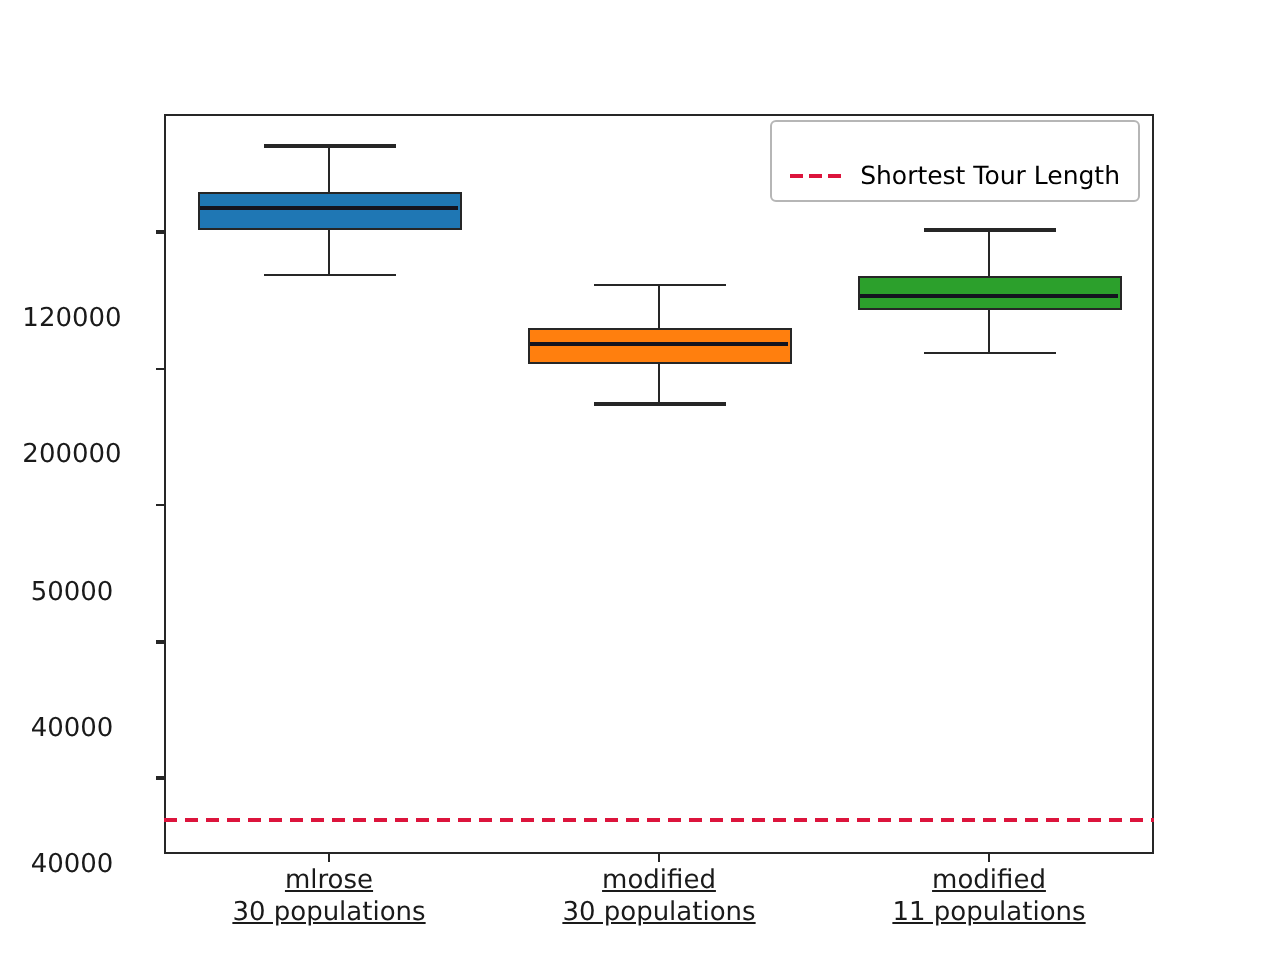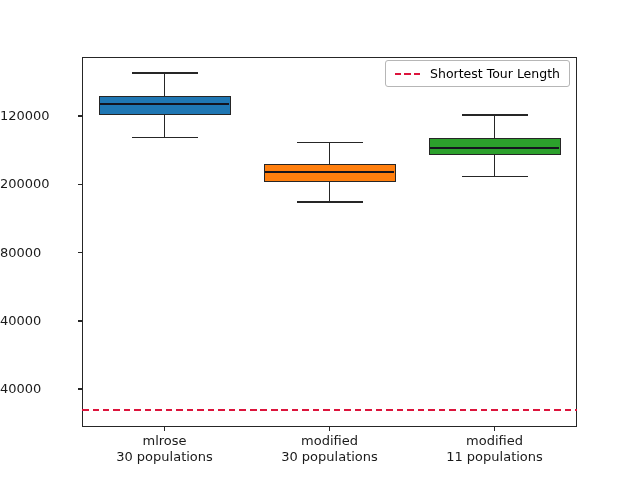--- a/index.html
+++ b/index.html
@@ -15,75 +15,77 @@
     position: absolute;
     left: 82px; top: 57px;
     width: 495px; height: 370px;
     border: 1.4px solid #262626;
     box-sizing: border-box;
     background: #ffffff;
   }
   .ytick-label {
     position: absolute;
     left: 0; width: 72px; height: 16px;
-    text-align: left;
+    text-align: center;
     font-size: 13px;
     color: #1a1a1a;
     line-height: 16px;
+    margin-top: 44px;
   }
   .ytick-mark {
     position: absolute;
     width: 4px; height: 1.4px;
     background: #262626;
   }
   .xtick-label {
     position: absolute;
     width: 150px;
     text-align: center;
     font-size: 13px;
     color: #1a1a1a;
     line-height: 1.25;
     white-space: pre-line;
+    text-decoration: underline;
   }
   .xtick-mark {
     position: absolute;
     width: 1.4px; height: 4px;
     background: #262626;
   }
   .whisker-line { position: absolute; width: 1.4px; background: #262626; }
   .whisker-cap  { position: absolute; height: 1.4px; background: #262626; }
   .box-rect     { position: absolute; border: 1.4px solid #262626; box-sizing: border-box; }
   .median-line  { position: absolute; height: 1.8px; background: #14141f; }
   .ref-line     { position: absolute; height: 2px; }
   .legend {
     position: absolute;
     top: 60px; right: 70px;
     display: flex;
     align-items: center;
     gap: 9px;
-    padding: 5px 9px 5px 9px;
+    padding: 19px 9px 5px 9px;
     background: rgba(255,255,255,0.9);
     border: 1px solid #b6b6b6;
     border-radius: 3px;
   }
   .legend-dash { width: 26px; height: 2px; }
   .legend-label { font-size: 12.5px; color: #000000; white-space: nowrap; }
 </style>
 </head>
 <body>
 
 <div class="figure">
   <div class="axes"></div>
   <div id="marks-layer">
       <div class="ytick-mark" style="left: 78px; top: 388.413px;"></div>
       <div class="ytick-label" style="top: 381.113px;">40000</div>
       <div class="ytick-mark" style="left: 78px; top: 320.147px;"></div>
       <div class="ytick-label" style="top: 312.847px;">40000</div>
       <div class="ytick-mark" style="left: 78px; top: 251.881px;"></div>
-      <div class="ytick-label" style="top: 244.581px;">80000</div>
+      <div class="ytick-label" style="top: 244.581px;">50000</div>
       <div class="ytick-mark" style="left: 78px; top: 183.615px;"></div>
       <div class="ytick-label" style="top: 176.315px;">200000</div>
       <div class="ytick-mark" style="left: 78px; top: 115.35px;"></div>
       <div class="ytick-label" style="top: 108.05px;">120000</div>
       <div class="xtick-mark" style="left: 163.8px; top: 427px;"></div>
       <div class="xtick-label" style="left: 89.5px; top: 433px;">mlrose
 30 populations</div>
       <div class="xtick-mark" style="left: 328.8px; top: 427px;"></div>
       <div class="xtick-label" style="left: 254.5px; top: 433px;">modified
 30 populations</div>

